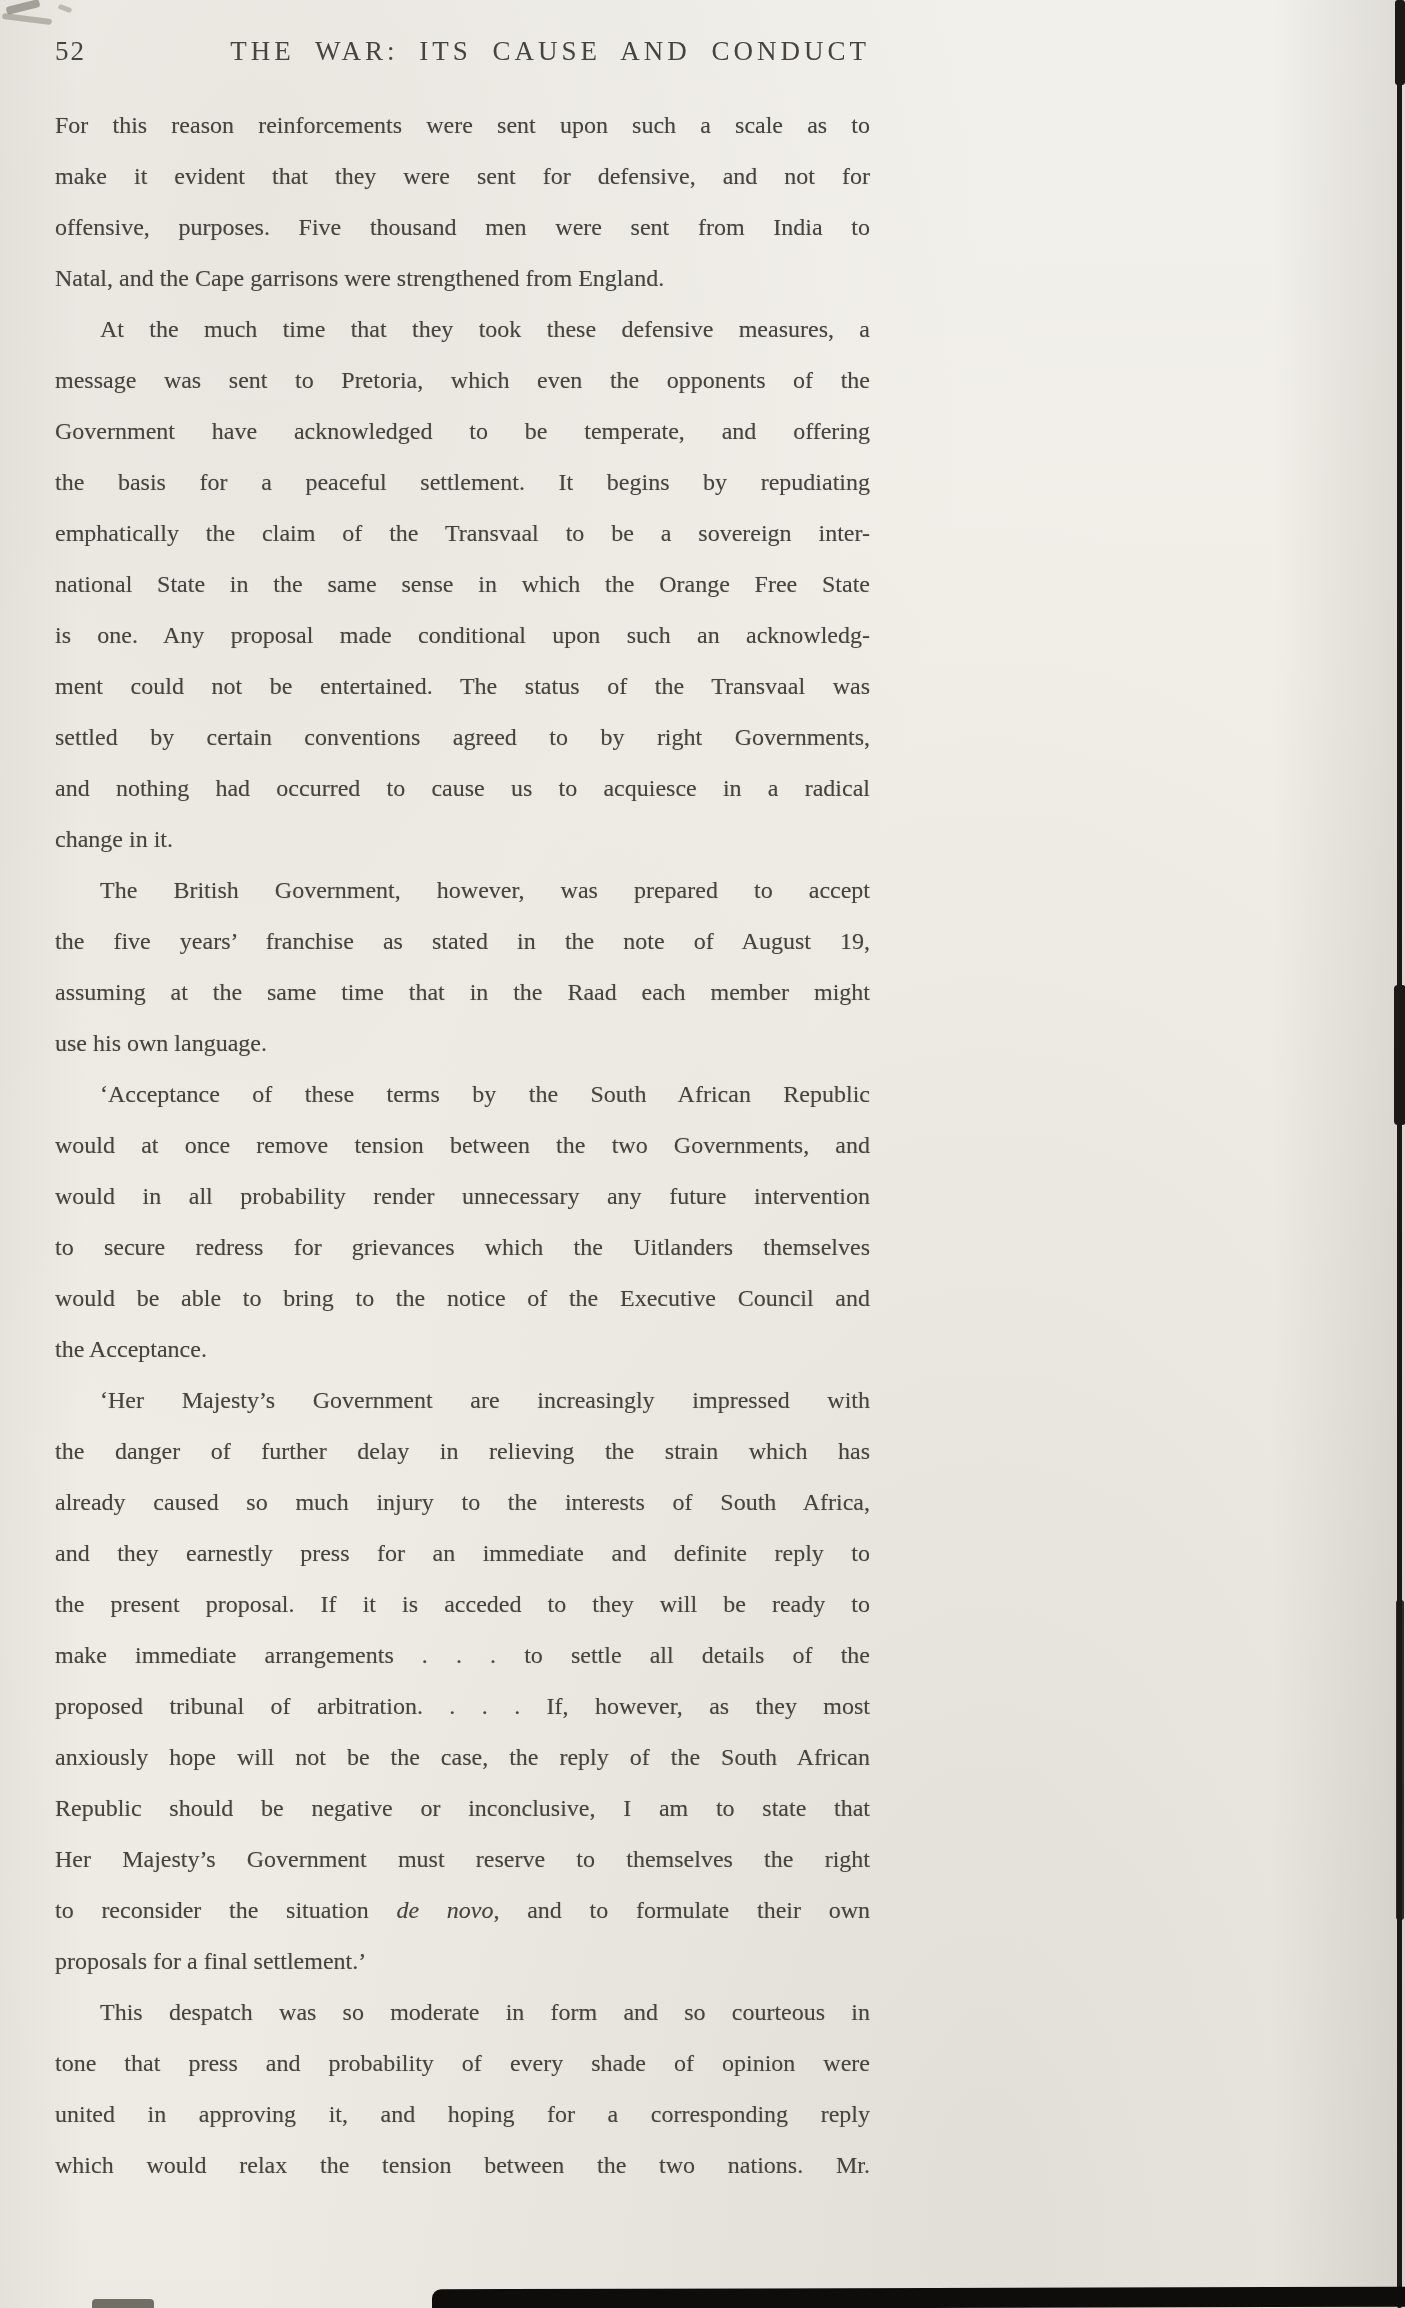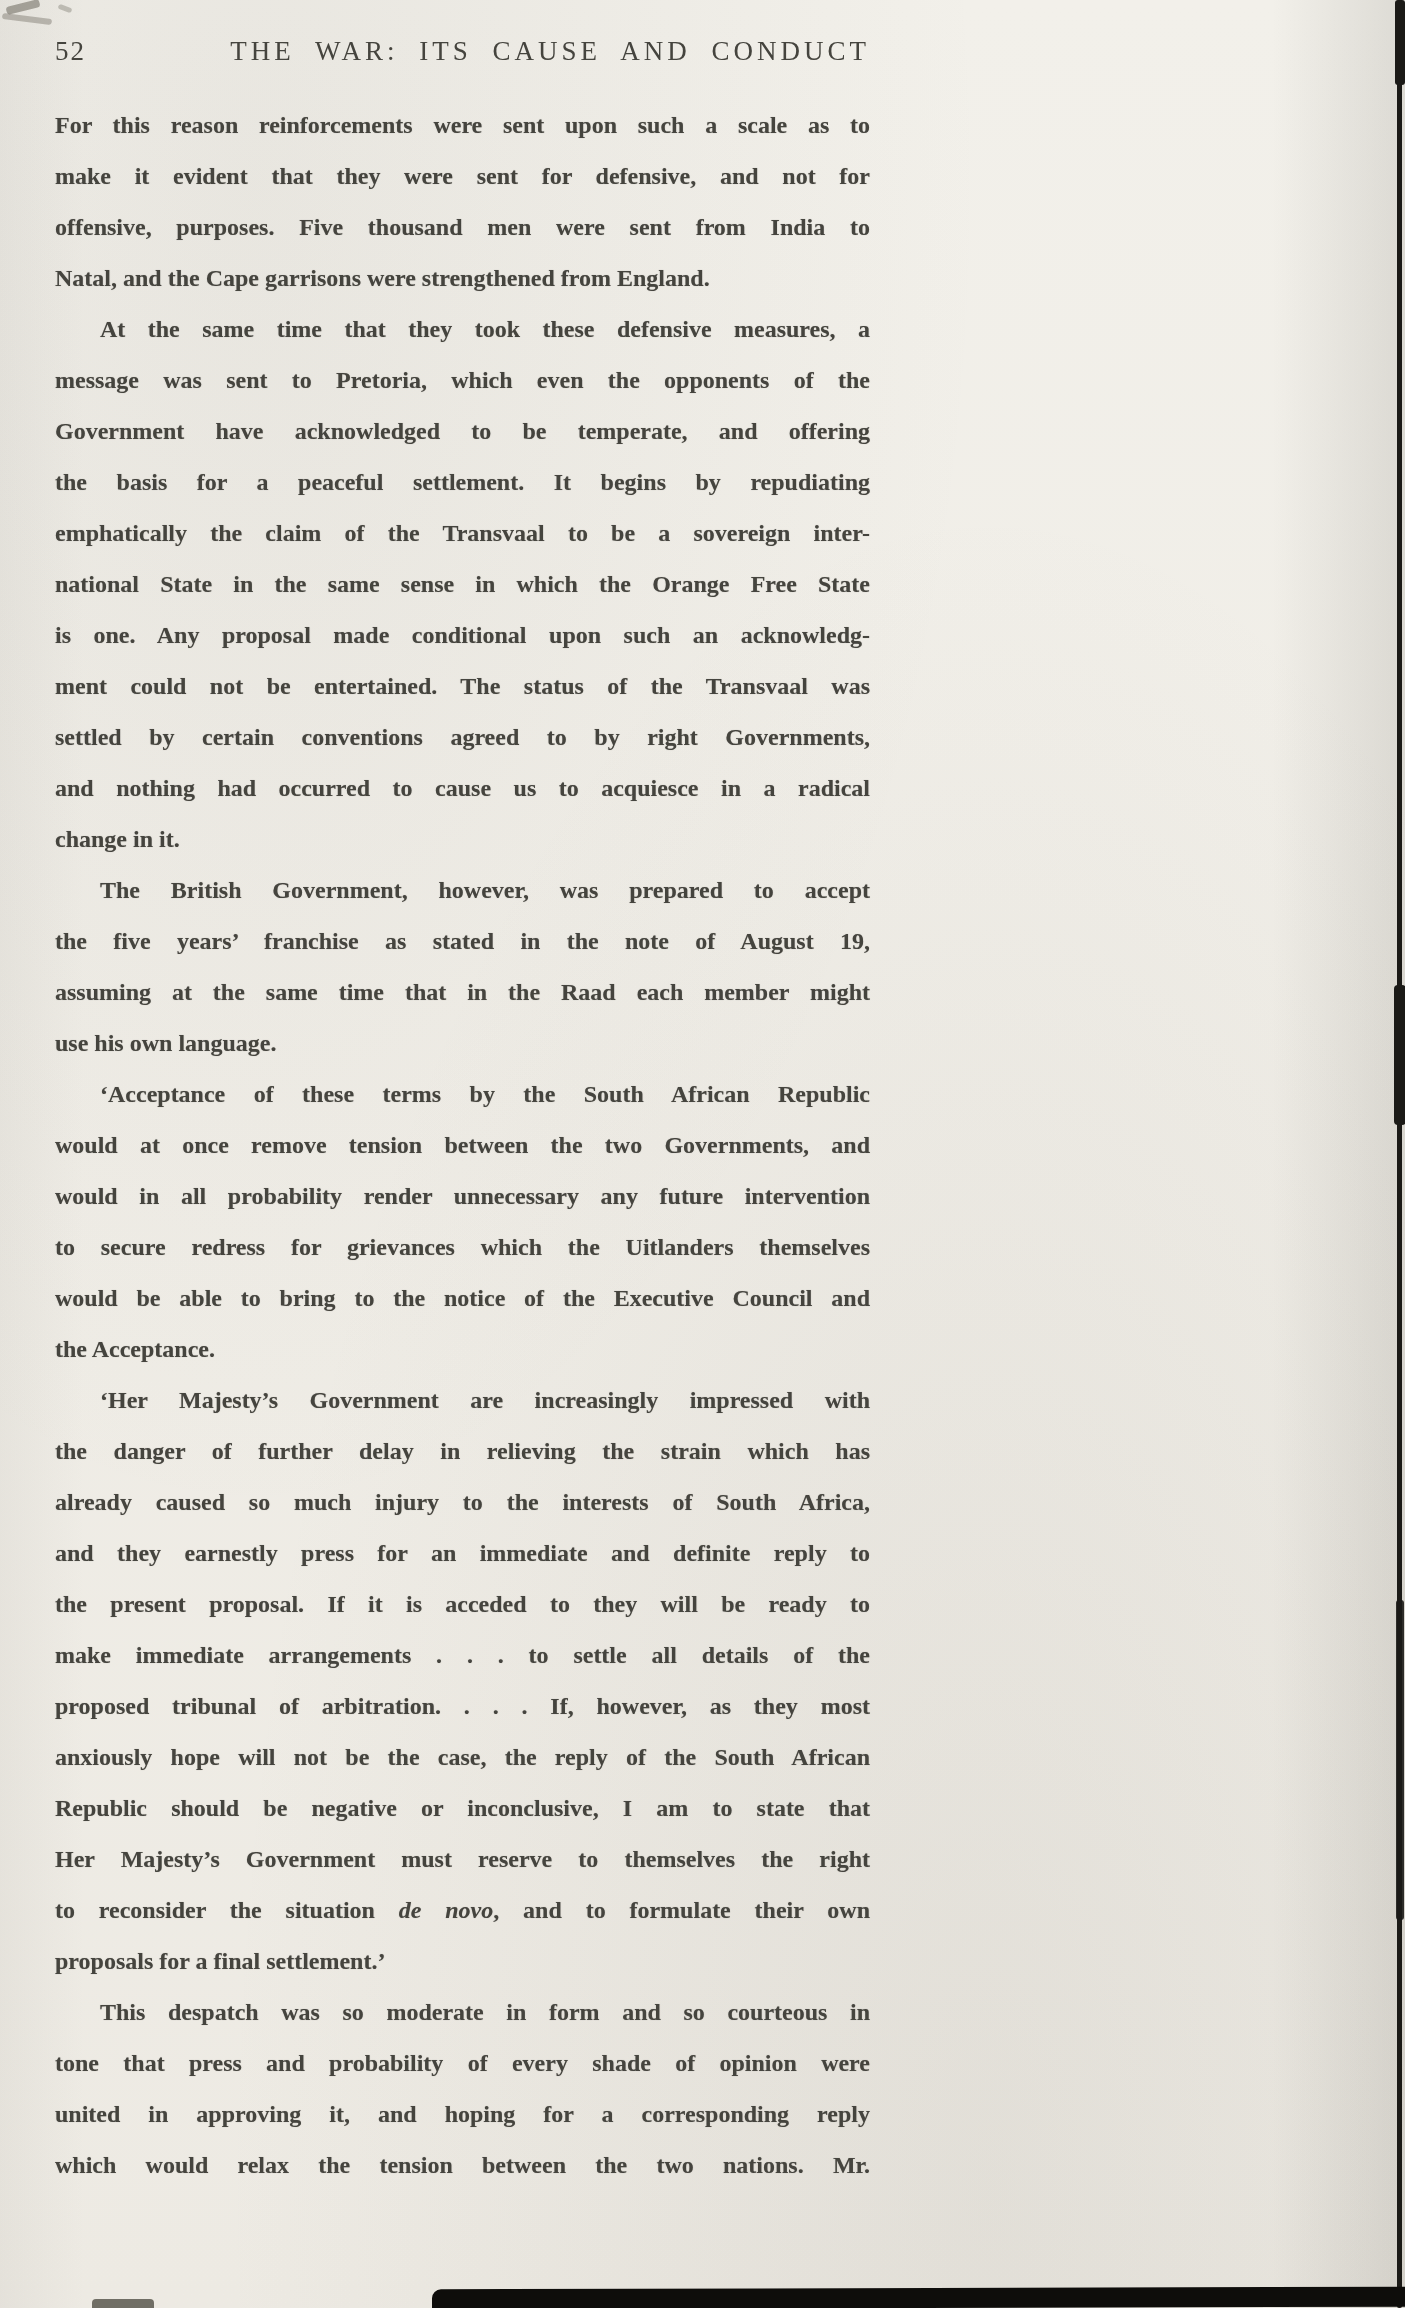--- a/index.html
+++ b/index.html
@@ -45,21 +45,20 @@
   .line{
     font-size:24px;
     line-height:51px;
     height:51px;
     text-align:justify;
     text-align-last:justify;
     white-space:normal;
     overflow:visible;
     color:var(--ink);
     text-shadow:0 0 1px rgba(68,67,62,0.35);
-    font-weight:bold;
   }
   .line.indent{text-indent:45px;}
   .line.last-left{text-align-last:left;}
   .line i{font-style:italic;margin-top:44px;}
 
   
   .mark{position:absolute;background:#6b675d;opacity:.55;border-radius:3px;}
   .mark.m1{left:6px;top:3px;width:34px;height:8px;transform:rotate(-14deg);}
   .mark.m2{left:2px;top:16px;width:50px;height:6px;transform:rotate(7deg);opacity:.4;}
   .mark.m3{left:58px;top:6px;width:14px;height:5px;transform:rotate(20deg);opacity:.35;}
@@ -113,21 +112,21 @@
   </div>
 
   <div class="text-block">
       <div>
         <div class="line">For this reason reinforcements were sent upon such a scale as to</div>
         <div class="line">make it evident that they were sent for defensive, and not for</div>
         <div class="line">offensive, purposes.  Five thousand men were sent from India to</div>
         <div class="line last-left">Natal, and the Cape garrisons were strengthened from England.</div>
       </div>
       <div>
-        <div class="line indent">At the same time that they took these defensive measures, a</div>
+        <div class="line indent">At the much time that they took these defensive measures, a</div>
         <div class="line">message was sent to Pretoria, which even the opponents of the</div>
         <div class="line">Government have acknowledged to be temperate, and offering</div>
         <div class="line">the basis for a peaceful settlement.  It begins by repudiating</div>
         <div class="line">emphatically the claim of the Transvaal to be a sovereign inter-</div>
         <div class="line">national State in the same sense in which the Orange Free State</div>
         <div class="line">is one.  Any proposal made conditional upon such an acknowledg-</div>
         <div class="line">ment could not be entertained.  The status of the Transvaal was</div>
         <div class="line">settled by certain conventions agreed to by right Governments,</div>
         <div class="line">and nothing had occurred to cause us to acquiesce in a radical</div>
         <div class="line last-left">change in it.</div>

